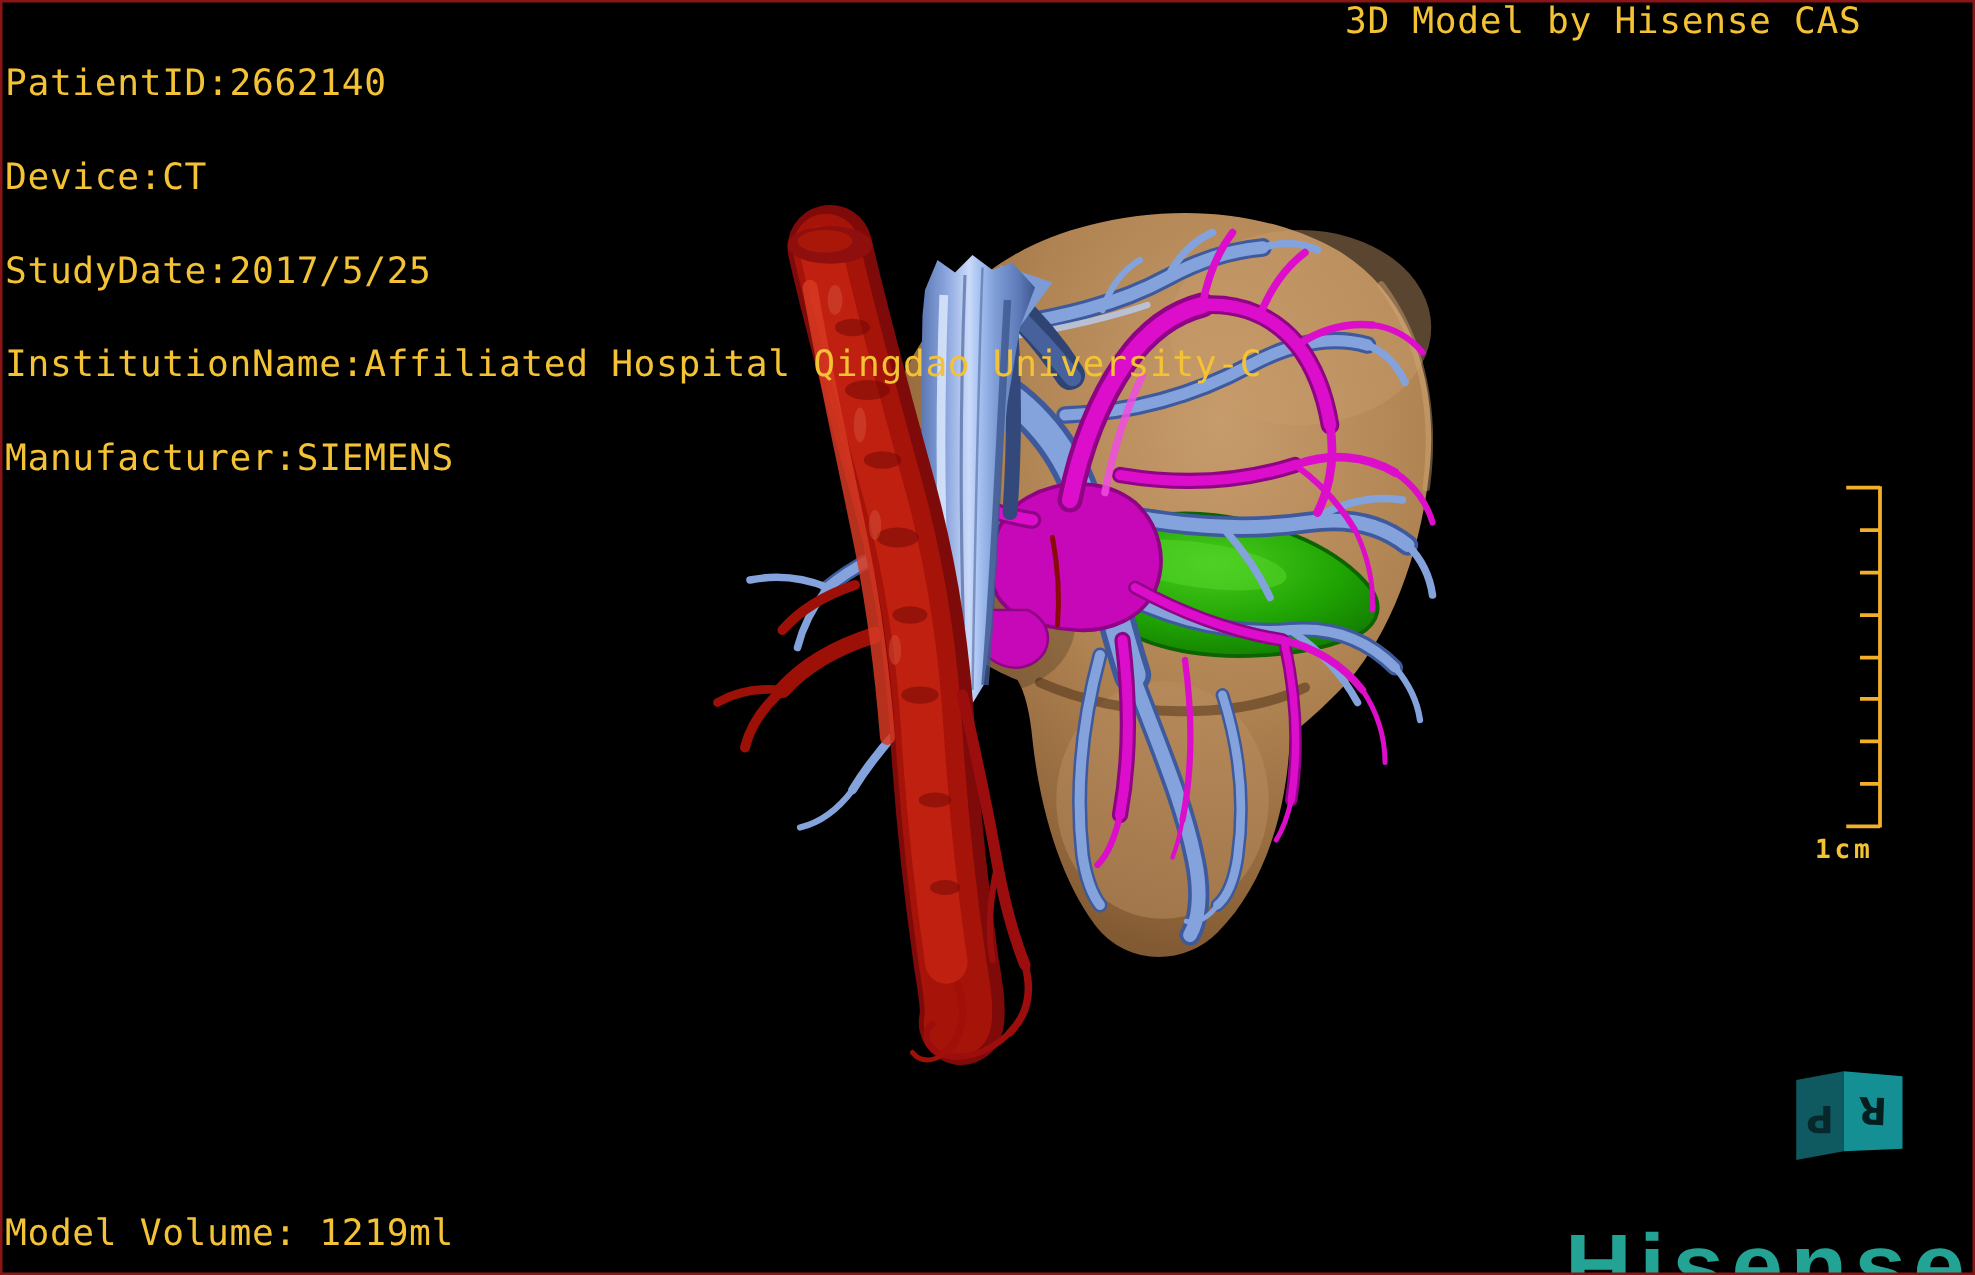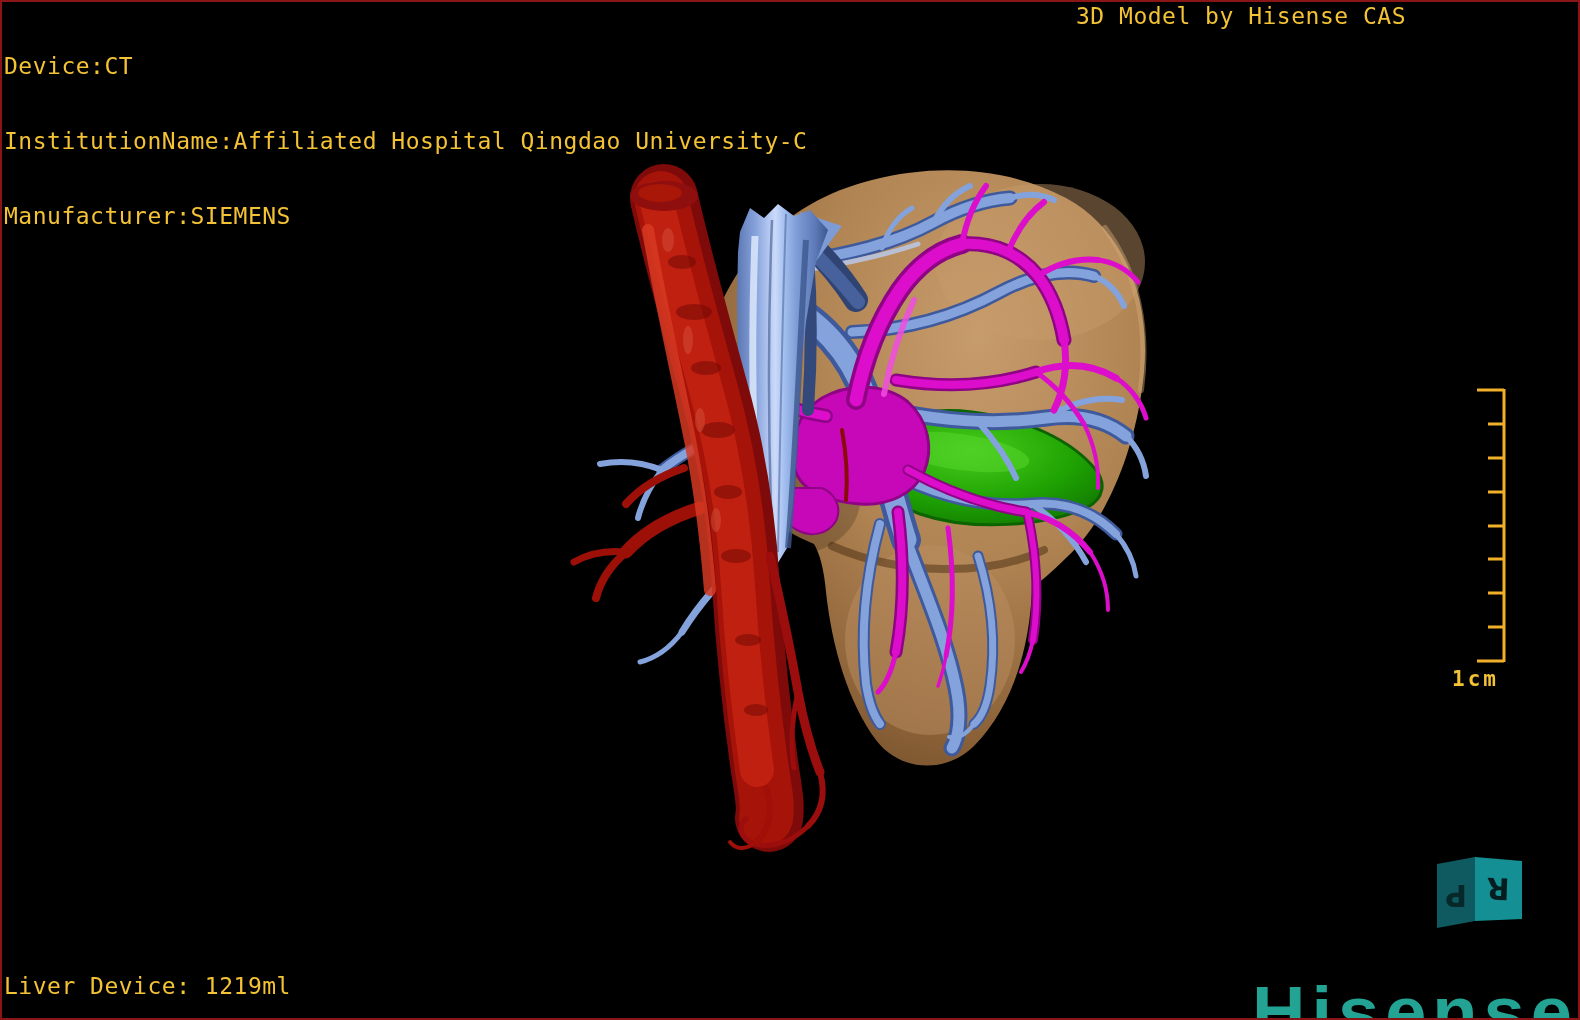--- a/index.html
+++ b/index.html
@@ -1,20 +1,20 @@
 <!DOCTYPE html>
 <html style="--background: #000000; --border-red: #8A1516; --overlay-yellow: #F4C235; --ruler-yellow: #F2B02A; --brand-teal: #23A393; --cube-face-dark: #0E5A60; --cube-face-light: #149094;"><head>
 <meta charset="utf-8">
 <style>
   html,body{margin:0;padding:0;background:#000;}
   #stage{position:relative;width:1580px;height:1020px;background:var(--background,#000);
          overflow:hidden;font-family:"DejaVu Sans Mono","Liberation Mono",monospace;}
   .frame{position:absolute;inset:0;border:2px solid var(--border-red,#8A1516);pointer-events:none;z-index:50;}
   .viewport{position:absolute;inset:0;z-index:1;cursor:grab;}
-  .overlay-text{position:absolute;color:var(--overlay-yellow,#F4C235);font-size:23px;
+  .overlay-text{position:absolute;color:var(--overlay-yellow,#F4C235);font-size:29px;
                 line-height:25px;white-space:pre;z-index:20;letter-spacing:0.5px;}
   #patient-block{left:4px;top:4px;}
   #watermark{left:1076px;top:4px;}
   #liver-volume{left:4px;top:974px;}
   #logo-box{position:absolute;left:1252px;top:976px;width:326px;height:76px;overflow:hidden;z-index:20;}
   #logo-box .logo-word{font-family:"Liberation Sans","DejaVu Sans",sans-serif;font-weight:bold;
       font-size:74px;line-height:76px;color:var(--brand-teal,#23A393);letter-spacing:6px;
       transform:scaleY(.96);transform-origin:top left;white-space:nowrap;}
   svg text{user-select:none;}
 </style>
@@ -212,27 +212,29 @@
     <g>
       <polygon points="1437,864 1475,857 1475,921 1437,928" fill="var(--cube-face-dark,#0E5A60)"></polygon>
       <polygon points="1475,857 1522,861 1522,919 1475,921" fill="var(--cube-face-light,#149094)"></polygon>
       <text x="1456" y="907" font-size="30" font-weight="bold" fill="#06282A" text-anchor="middle" font-family="DejaVu Sans, sans-serif" transform="rotate(180 1456 896)">P</text>
       <text x="1498" y="900" font-size="30" font-weight="bold" fill="#041E1F" text-anchor="middle" font-family="DejaVu Sans, sans-serif" transform="rotate(182 1498 889)">R</text>
     </g>
   </svg>
   </div>
 
   <div id="patient-block" class="overlay-text">
+    <div>PatientID:2662140</div>
     <div>Device:CT</div>
+    <div>StudyDate:2017/5/25</div>
     <div>InstitutionName:Affiliated Hospital Qingdao University-C</div>
     <div>Manufacturer:SIEMENS</div>
   </div>
 
   <div id="watermark" class="overlay-text">3D Model by Hisense CAS</div>
 
-  <div id="liver-volume" class="overlay-text">Liver Device: 1219ml</div>
+  <div id="liver-volume" class="overlay-text">Model Volume: 1219ml</div>
 
   <div id="logo-box">
     <div class="logo-word">Hisense</div>
   </div>
 
   <div class="frame"></div>
 </div>
 
 </body></html>

